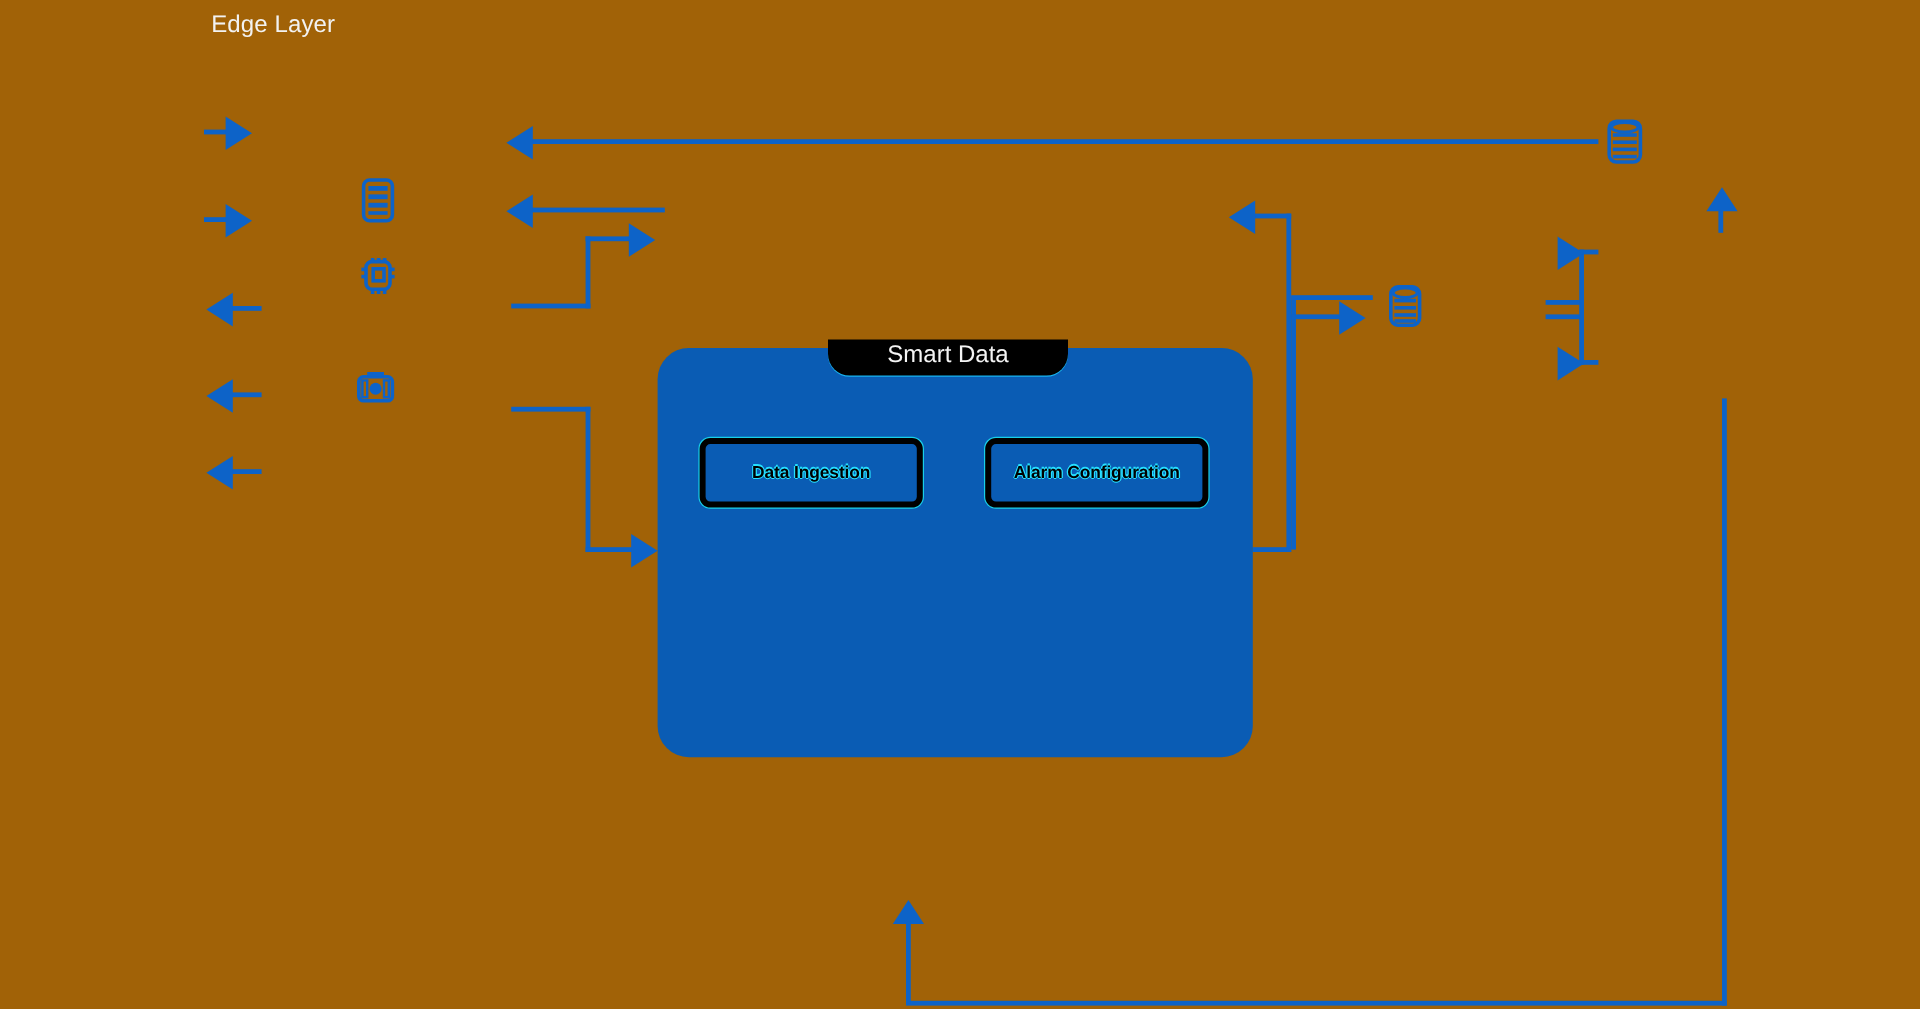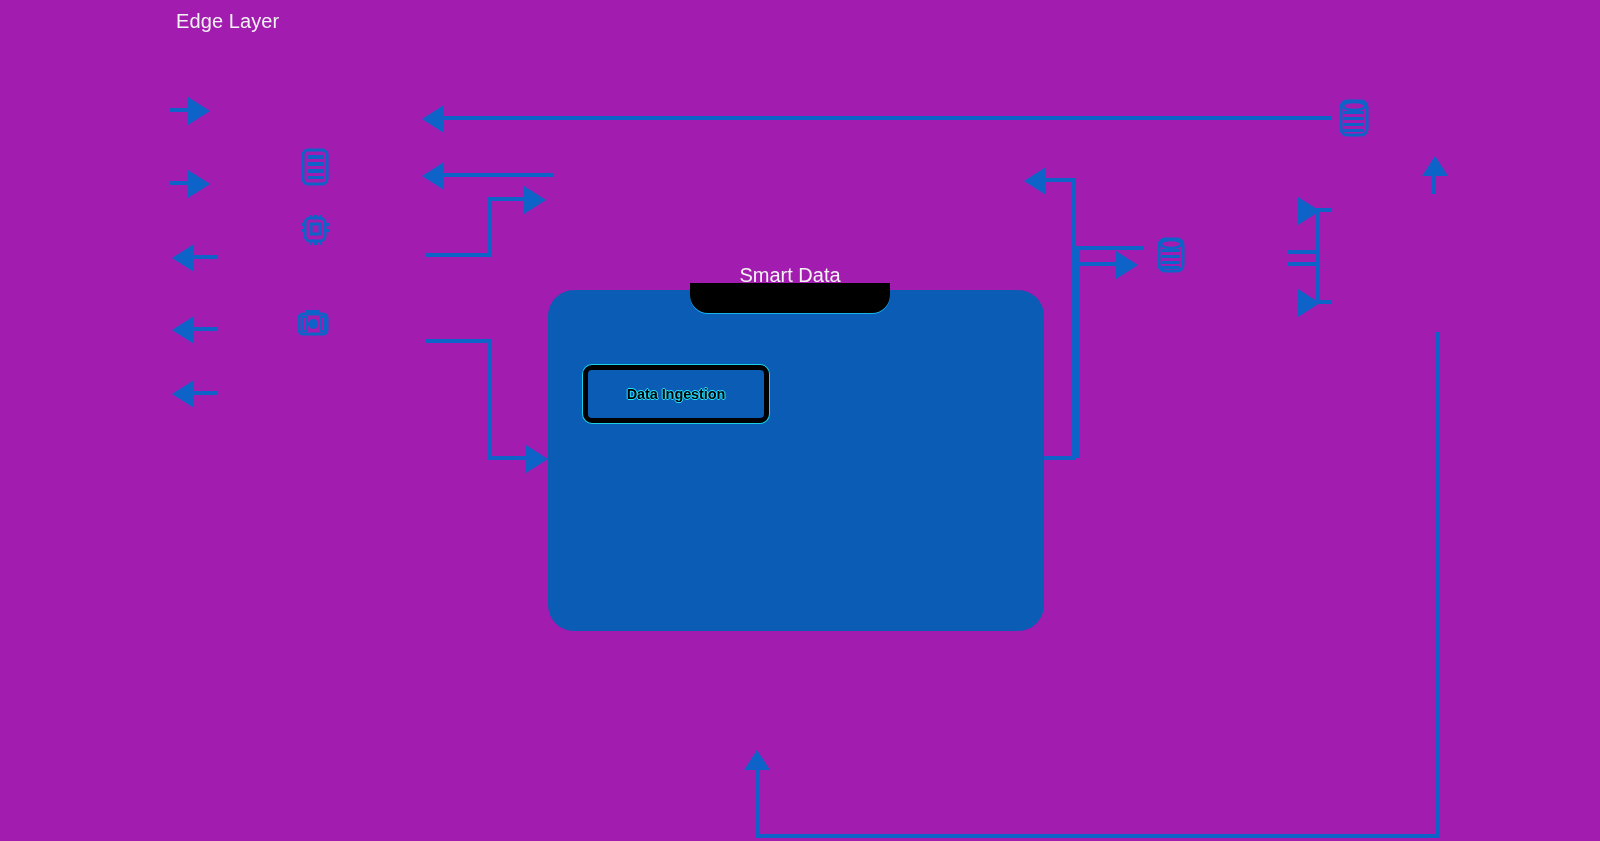--- a/index.html
+++ b/index.html
@@ -7,21 +7,21 @@
     padding: 0;
     background: #000000;
   }
   body {
     font-family: "Liberation Sans", sans-serif;
   }
   #stage {
     position: relative;
     width: 1600px;
     height: 841px;
-    background: #a21caf;
+    background: #a16207;
     overflow: hidden;
   }
   .layer-label {
     position: absolute;
     color: #f2f2f2;
     font-size: 20px;
     font-weight: 400;
     letter-spacing: 0.1px;
     white-space: nowrap;
   }
@@ -45,21 +45,21 @@
     width: 200px;
     height: 30px;
     background: #000000;
     border-bottom-left-radius: 18px;
     border-bottom-right-radius: 18px;
     box-shadow: 0 1px 0 0 #17b3ef;
   }
   #smart-title {
     position: absolute;
     left: 690px;
-    top: 264px;
+    top: 285px;
     width: 200px;
     text-align: center;
     color: #f4f4f4;
     font-size: 20px;
     white-space: nowrap;
   }
   .cell-grid {
     position: absolute;
     left: 583px;
     top: 365px;
@@ -249,15 +249,18 @@
   <div class="arrow arrow-u" style="left:744px; top:750px;"></div>
 
   <div id="smart-panel"></div>
   <div id="smart-notch"></div>
   <div id="smart-title">Smart Data</div>
 
   <div class="cell-grid">
     <div class="cell">
       <span class="cell-label">Data Ingestion</span>
     </div>
+    <div class="cell">
+      <span class="cell-label">Alarm Configuration</span>
+    </div>
   </div>
 
 </div>
 
 </body></html>

